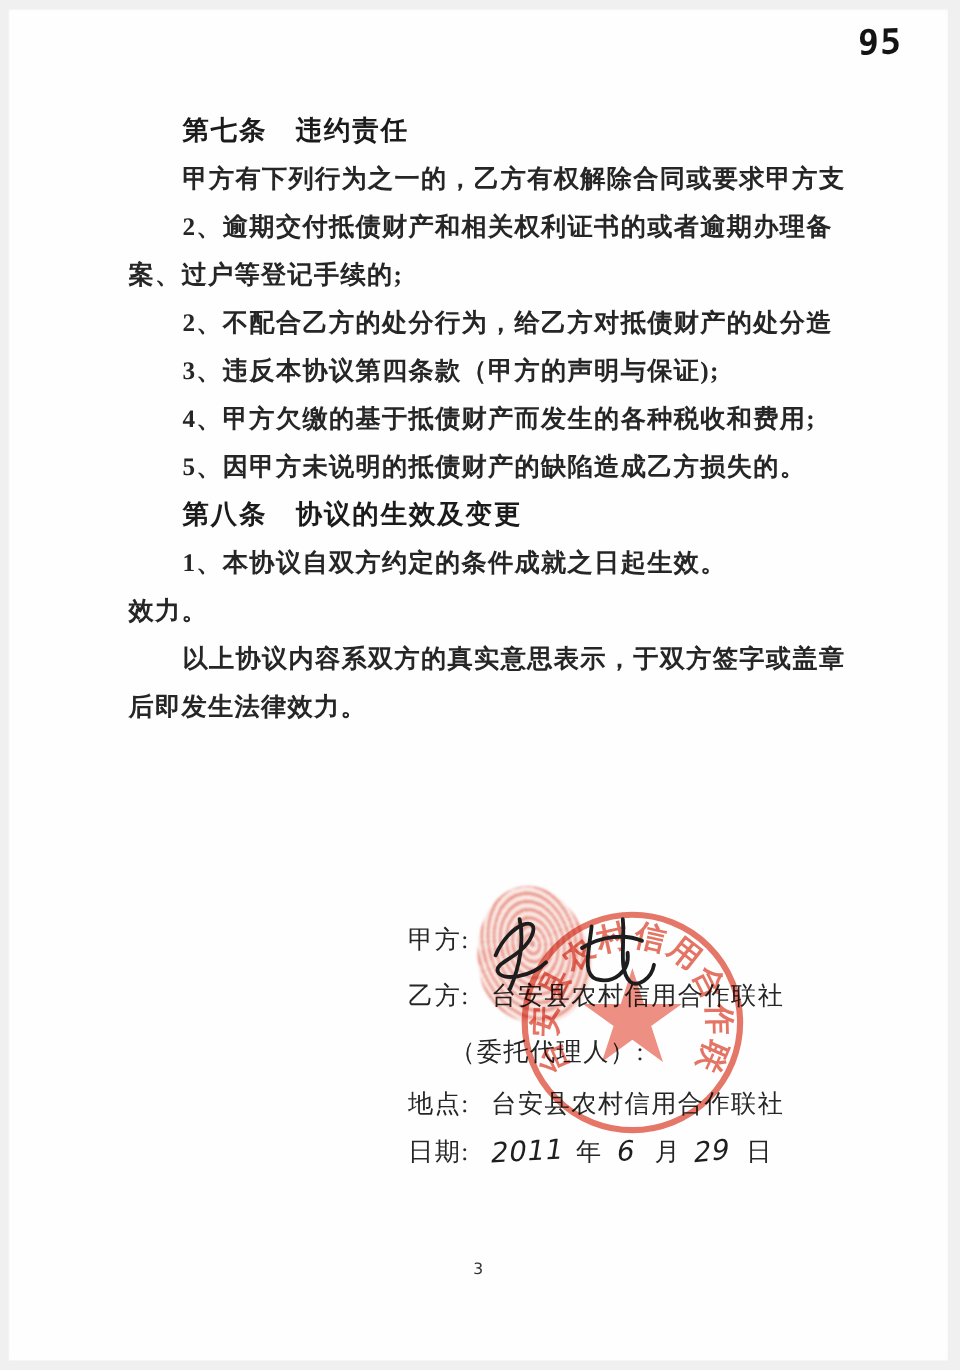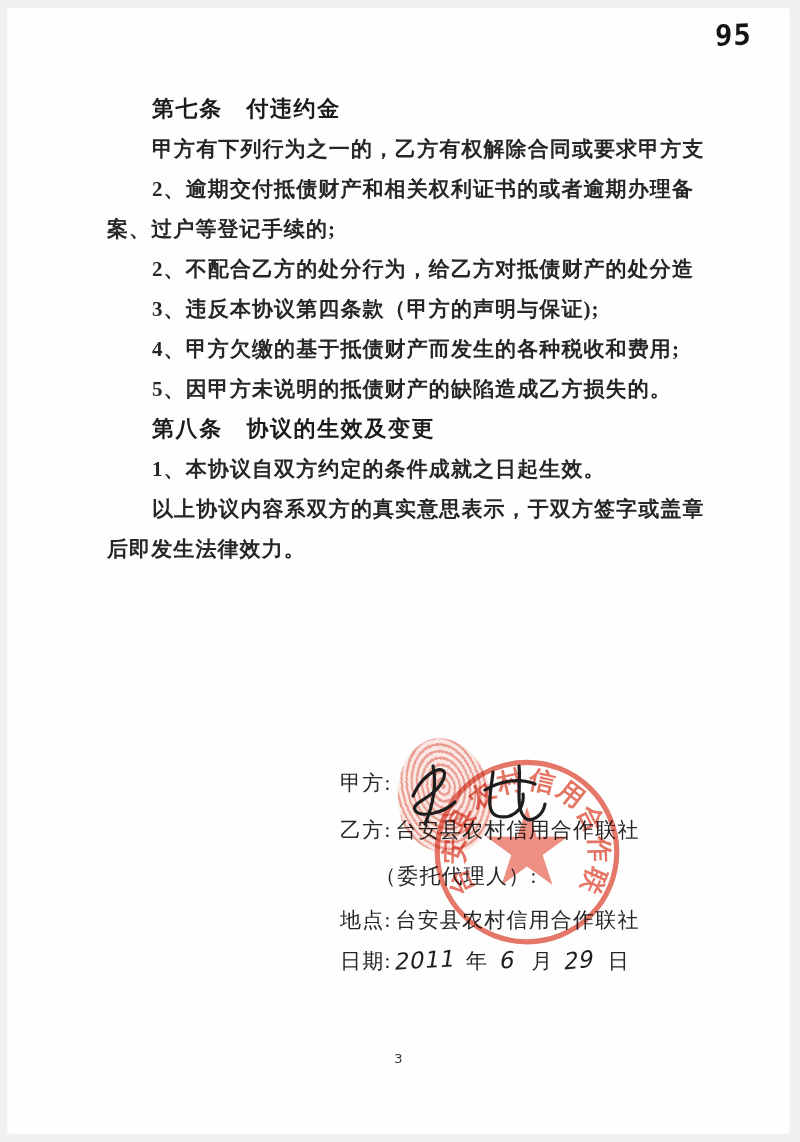--- a/index.html
+++ b/index.html
@@ -53,21 +53,21 @@
   .sig-row {
     position:absolute;
     left:333px;
     height:40px;
     line-height:40px;
     font-size:21px;
     letter-spacing:1.2px;
     color:#262626;
     white-space:nowrap;
   }
-  .sig-label { margin-right:4px; }
+  .sig-label { margin-right:18px; }
   .row-party-a { top:755px; }
   .row-party-b { top:802px; }
   .row-agent   { top:848px; left:368px; }
   .row-place   { top:892px; }
   .row-date    { top:932px; }
   .hand {
     display:inline-block;
     font-family:"DejaVu Sans", sans-serif;
     font-size:23px;
     color:#1e1e1e;
@@ -132,30 +132,31 @@
   }
 </style>
 </head>
 <body>
 
 <div class="page">
 
   <div class="page-stamp">95</div>
 
   <div class="doc-body">
-      <div class="doc-line bold indent">第七条　付违约金</div>
+      <div class="doc-line bold indent">第七条　违约责任</div>
       <div class="doc-line indent">甲方有下列行为之一的，乙方有权解除合同或要求甲方支</div>
       <div class="doc-line indent">2、逾期交付抵债财产和相关权利证书的或者逾期办理备</div>
       <div class="doc-line">案、过户等登记手续的;</div>
       <div class="doc-line indent">2、不配合乙方的处分行为，给乙方对抵债财产的处分造</div>
       <div class="doc-line indent">3、违反本协议第四条款（甲方的声明与保证);</div>
       <div class="doc-line indent">4、甲方欠缴的基于抵债财产而发生的各种税收和费用;</div>
       <div class="doc-line indent">5、因甲方未说明的抵债财产的缺陷造成乙方损失的。</div>
       <div class="doc-line bold indent">第八条　协议的生效及变更</div>
       <div class="doc-line indent">1、本协议自双方约定的条件成就之日起生效。</div>
+      <div class="doc-line">效力。</div>
       <div class="doc-line indent">以上协议内容系双方的真实意思表示，于双方签字或盖章</div>
       <div class="doc-line">后即发生法律效力。</div>
     </div>
 
   <div class="sig-row row-party-a">
     <span class="sig-label">甲方:</span>
   </div>
 
   <div class="sig-row row-party-b">
     <span class="sig-label">乙方:</span><span>台安县农村信用合作联社</span>

